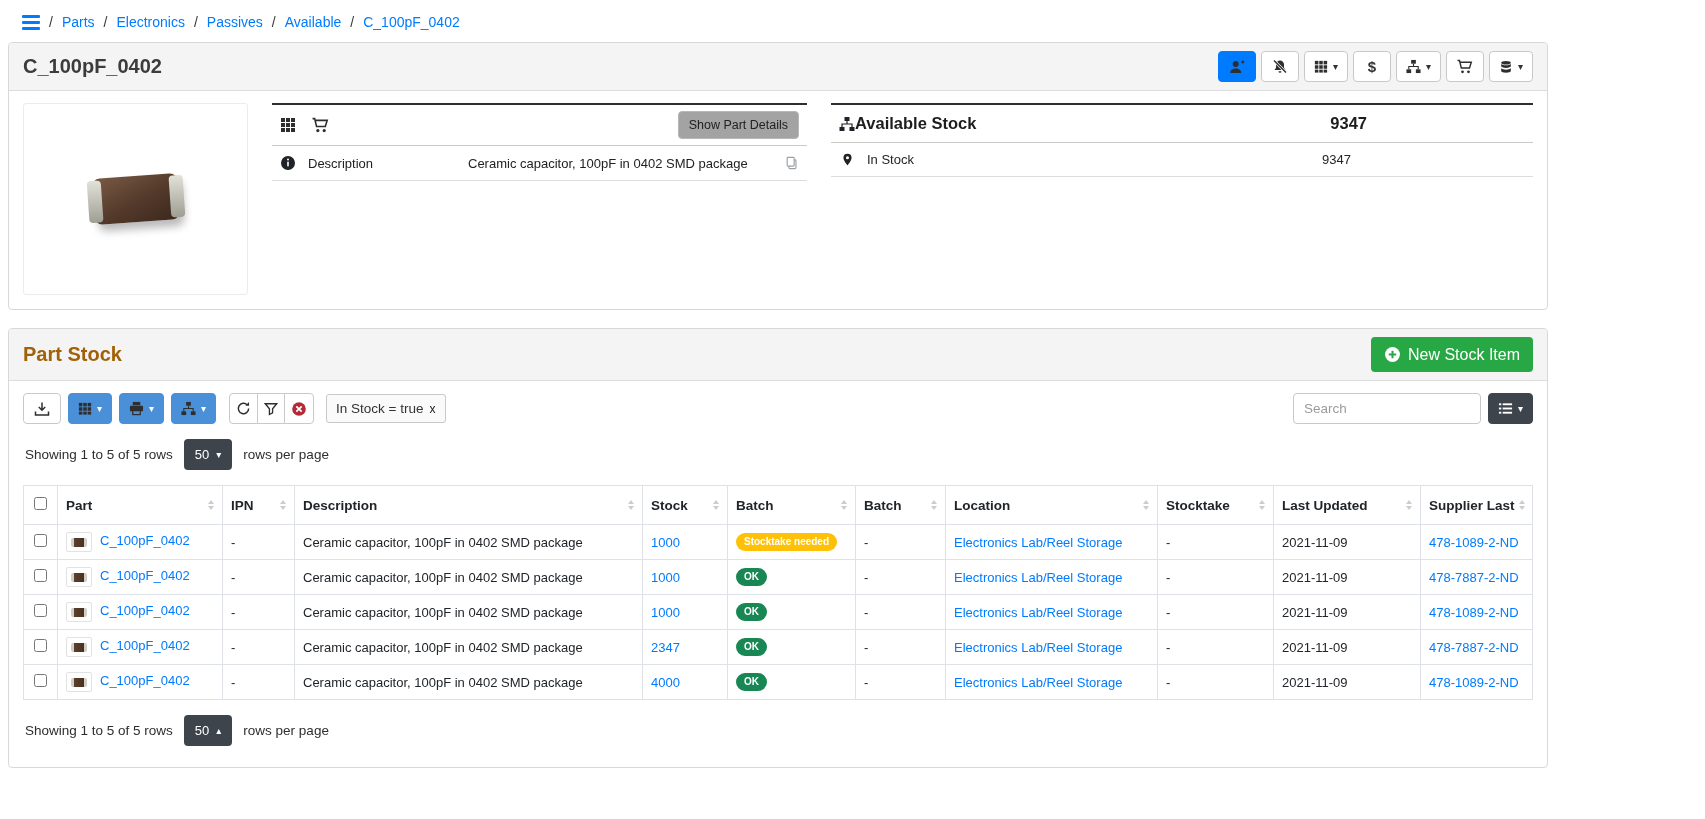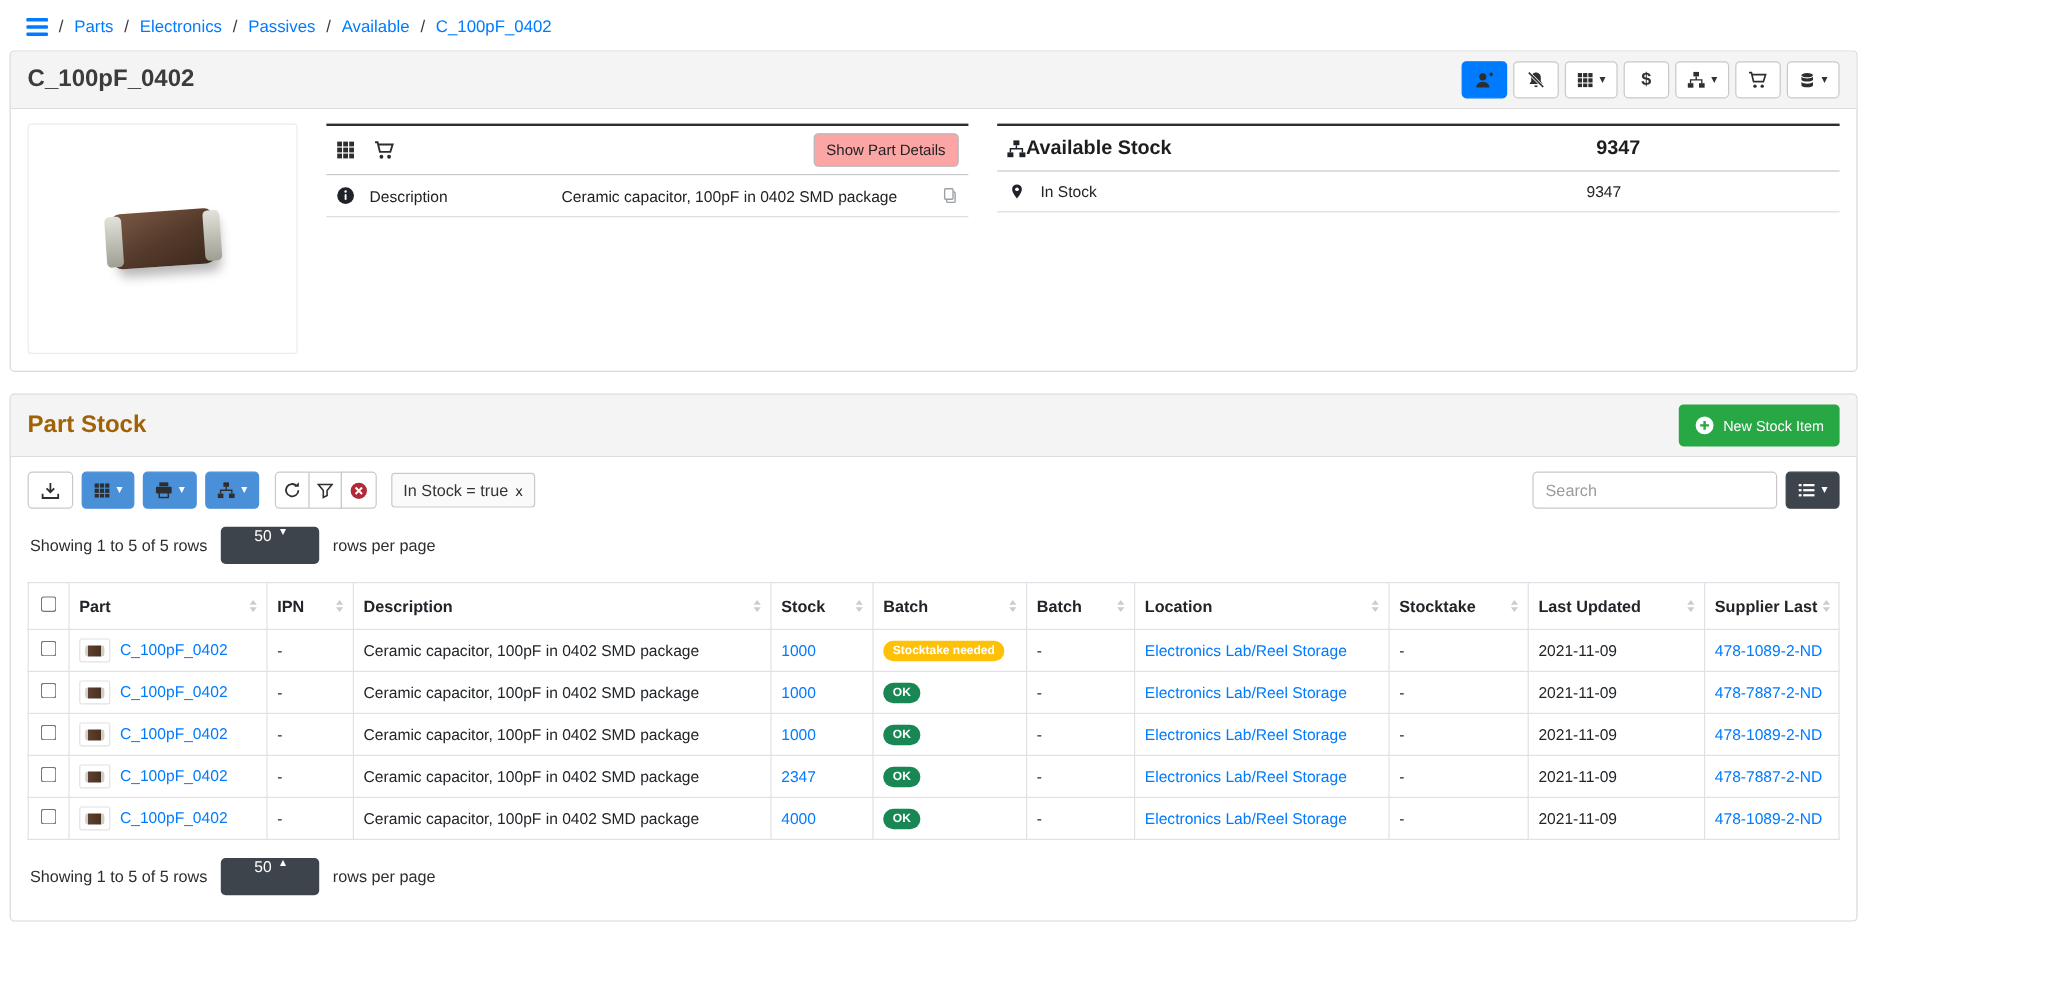--- a/index.html
+++ b/index.html
@@ -42,56 +42,56 @@
               border-radius: 8px; position: relative; box-shadow: 4px 7px 9px rgba(0,0,0,0.28); transform: rotate(-4deg); }
   .cap-body::before { content: ""; position: absolute; left: -5px; top: 2px; bottom: 2px; width: 14px;
                       background: linear-gradient(#e2e2da, #9e9e93); border-radius: 4px; }
   .cap-body::after  { content: ""; position: absolute; right: -5px; top: 2px; bottom: 2px; width: 14px;
                       background: linear-gradient(#e2e2da, #9e9e93); border-radius: 4px; }
 
   .details-card { width: 535px; }
   .details-toolbar { display: flex; align-items: center; gap: 16px; padding: 6px 8px; border-top: 2px solid #2e2e2e;
                      border-bottom: 1px solid #c9c9c9; min-height: 40px; }
   .tool-ic { color: #2e2e2e; display: inline-flex; cursor: pointer; }
-  .show-details-btn { margin-left: auto; border: 1px solid #b7b7b7; background: #fca5a5; border-radius: 4px;
+  .show-details-btn { margin-left: auto; border: 1px solid #b7b7b7; background: #a3a3a3; border-radius: 4px;
                       padding: 6px 10px; font-size: 12.5px; color: #222; }
   .details-row { display: flex; align-items: center; padding: 9px 8px; border-bottom: 1px solid #ddd; gap: 12px; }
   .details-label { flex: 0 0 148px; color: #222; }
   .details-value { color: #222; }
   .copy-ic { margin-left: auto; display: inline-flex; cursor: pointer; }
 
   .stock-card { flex: 1; }
   .stock-card-header { display: flex; align-items: center; gap: 0; padding: 8px 8px; border-top: 2px solid #2e2e2e;
                        border-bottom: 1px solid #c9c9c9; font-size: 16.5px; font-weight: 700; color: #1d1d1d; min-height: 40px; }
   .stock-total { margin-left: auto; padding-right: 158px; font-size: 16.5px; font-weight: 700; }
   .stock-card-row { display: flex; align-items: center; gap: 13px; padding: 9px 10px; border-bottom: 1px solid #ddd; font-size: 13px; }
   .stock-value { margin-left: auto; padding-right: 172px; }
 
   
   .section-title { font-size: 20px; font-weight: 600; color: #a16207; }
   .new-stock-btn { background: var(--success, #28a745); color: #fff; border: none; border-radius: 4px; height: 35px;
-                   padding: 0 13px; font-size: 12px; display: inline-flex; align-items: center; gap: 7px; }
+                   padding: 0 13px; font-size: 16px; display: inline-flex; align-items: center; gap: 7px; }
 
   .stock-body { padding: 12px 14px 6px; }
   .table-toolbar { display: flex; align-items: center; gap: 7px; }
   .btn-group { display: inline-flex; margin-left: 6px; }
   .btn-group .btn { border-radius: 0; margin-left: -1px; min-width: 27px; padding: 0 6px; }
   .btn-group .btn:first-child { border-radius: 4px 0 0 4px; margin-left: 0; }
   .btn-group .btn:last-child { border-radius: 0 4px 4px 0; }
   .filter-chip { display: inline-flex; align-items: center; gap: 6px; background: #fafafa; border: 1px solid #c9c9c9;
                  border-radius: 3px; padding: 6px 9px; font-size: 13.5px; color: #333; margin-left: 5px; }
   .chip-x { cursor: pointer; color: #222; font-size: 12px; line-height: 1; }
   .toolbar-spacer { flex: 1; }
-  .search-input { width: 204px; height: 31px; border: 1px solid #c9c9c9; border-radius: 4px; padding: 0 10px;
+  .search-input { width: 188px; height: 31px; border: 1px solid #c9c9c9; border-radius: 4px; padding: 0 10px;
                   font-size: 13.5px; color: #333; font-family: "Liberation Sans", sans-serif; }
   .search-input::placeholder { color: #9b9b9b; }
 
   .pagination-row { display: flex; align-items: center; gap: 11px; padding: 15px 2px; font-size: 13.5px; color: #2e2e2e; }
   .page-size-btn { background: var(--dark-button, #3d444c); color: #fff; border: none; border-radius: 4px; height: 31px;
-                   padding: 0 28px; display: inline-flex; align-items: flex-start; gap: 7px; font-size: 13px; }
+                   padding: 0 11px; display: inline-flex; align-items: center; gap: 7px; font-size: 13px; }
 
   
   table.stock-table { width: 100%; border-collapse: collapse; table-layout: fixed; }
   .stock-table th, .stock-table td { border: 1px solid #dee2e6; padding: 7px 8px; font-size: 13px; color: #212529;
                                      text-align: left; vertical-align: middle; overflow: hidden; white-space: nowrap; }
   .stock-table thead th { font-weight: 700; font-size: 13.5px; padding: 11px 8px; cursor: pointer; }
   .th-inner { display: flex; align-items: center; justify-content: space-between; gap: 4px; }
   .sort { display: inline-flex; flex-direction: column; gap: 2px; }
   .sort .up { width: 0; height: 0; border-left: 3.5px solid transparent; border-right: 3.5px solid transparent; border-bottom: 4px solid #ccc; }
   .sort .dn { width: 0; height: 0; border-left: 3.5px solid transparent; border-right: 3.5px solid transparent; border-top: 4px solid #ccc; }

